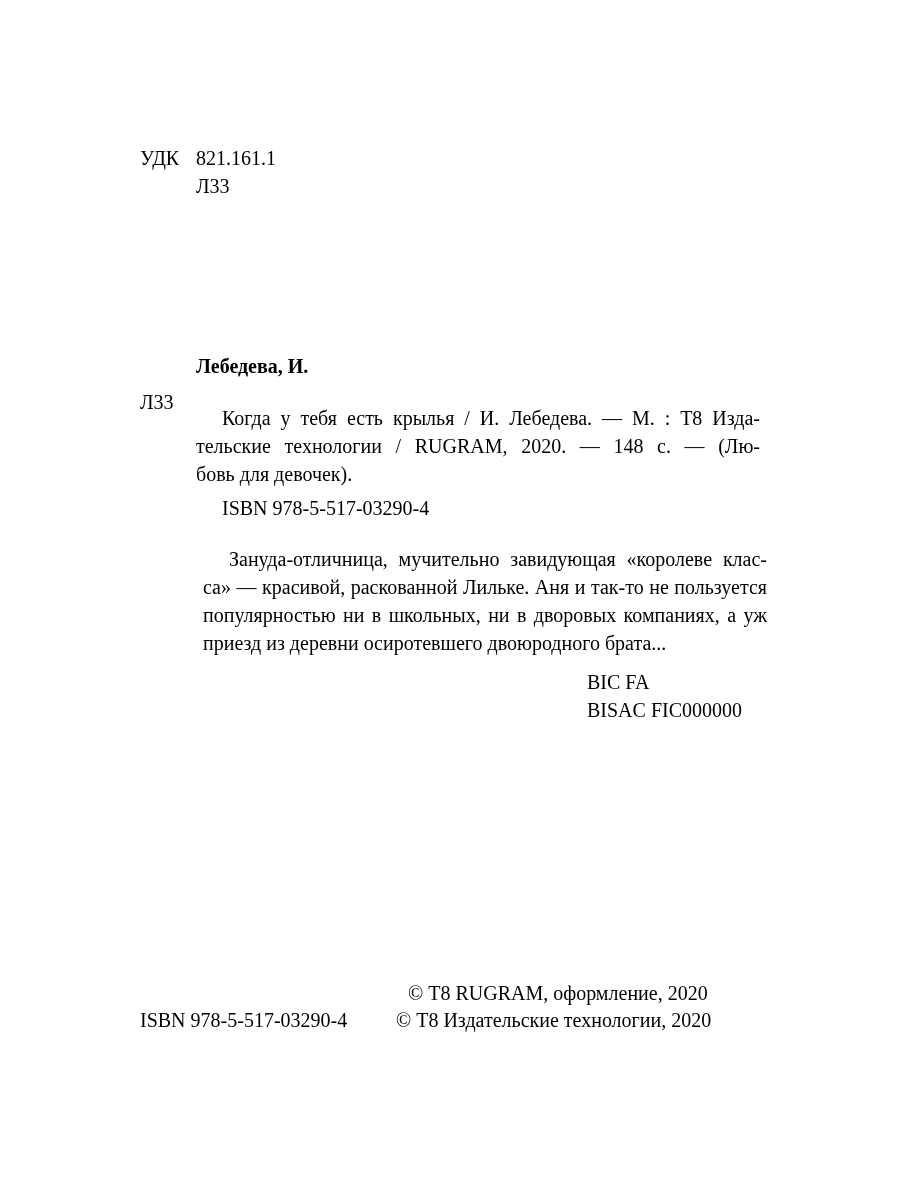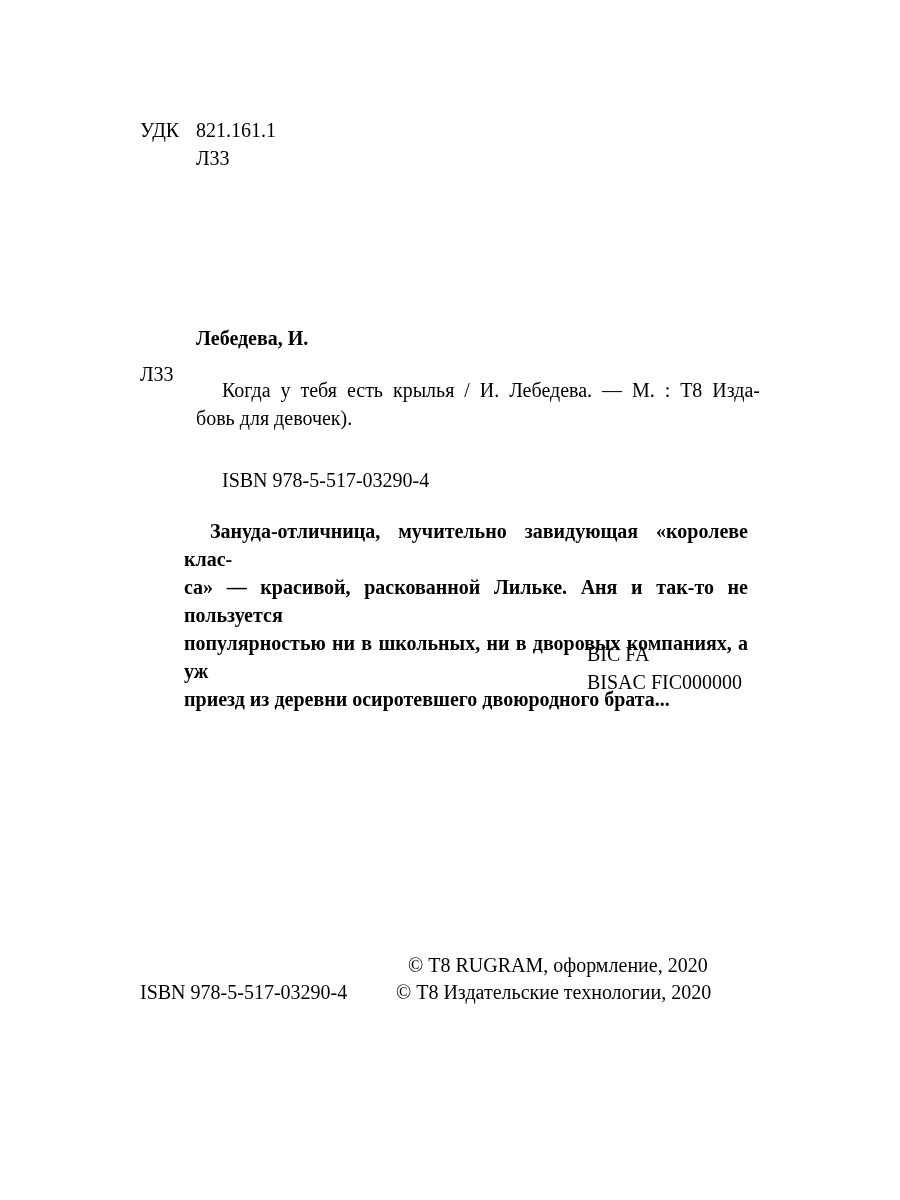--- a/index.html
+++ b/index.html
@@ -8,21 +8,21 @@
     position: relative;
     width: 900px;
     height: 1200px;
     background: #ffffff;
     font-family: "Liberation Serif", serif;
     font-size: 20px;
     line-height: 28px;
     color: #000000;
     overflow: hidden;
   }
-  .abs { position: absolute; }
+  .abs { position: absolute; margin-top: 28px; }
   .crow { white-space: nowrap; }
   .clabel { display: inline-block; width: 56px; }
   .author { font-weight: bold; }
   .hang-sign { white-space: nowrap; }
   .para { width: 564px; }
   .jline { text-align: justify; text-align-last: justify; }
   .lline { text-align: left; }
   .indent { text-indent: 26px; }
   .codes div { white-space: nowrap; }
   .footer-line { white-space: nowrap; }
@@ -39,26 +39,27 @@
     <div class="crow">
       <span class="clabel"></span><span>Л33</span>
     </div>
   </div>
 
   <div class="abs author" style="left:196px; top:324px;text-align:center;">Лебедева, И.</div>
 
   <div class="abs hang-sign" style="left:140px; top:360px;">Л33</div>
   <div class="abs para" style="left:196px; top:376px;">
     <div class="jline indent">Когда у тебя есть крылья / И. Лебедева. — М. : Т8 Изда-</div>
+    <div class="jline">тельские технологии / RUGRAM, 2020. — 148 с. — (Лю-</div>
     <div class="lline">бовь для девочек).</div>
   </div>
 
   <div class="abs" style="left:222px; top:466px;">ISBN 978-5-517-03290-4</div>
 
-  <div class="abs para" style="left:184px; top:517px;font-weight:bold;">
+  <div class="abs para" style="left:203px; top:517px;">
     <div class="jline indent">Зануда-отличница, мучительно завидующая «королеве клас-</div>
     <div class="jline">са» — красивой, раскованной Лильке. Аня и так-то не пользуется</div>
     <div class="jline">популярностью ни в школьных, ни в дворовых компаниях, а уж</div>
     <div class="lline">приезд из деревни осиротевшего двоюродного брата...</div>
   </div>
 
   <div class="abs codes" style="left:587px; top:640px;">
     <div>BIC FA</div>
     <div>BISAC FIC000000</div>
   </div>

